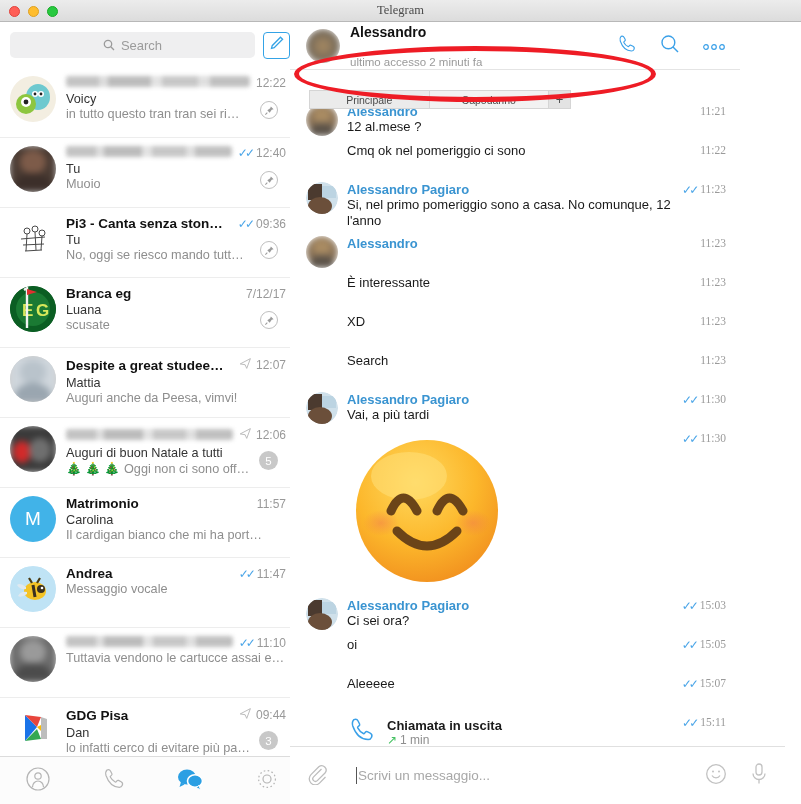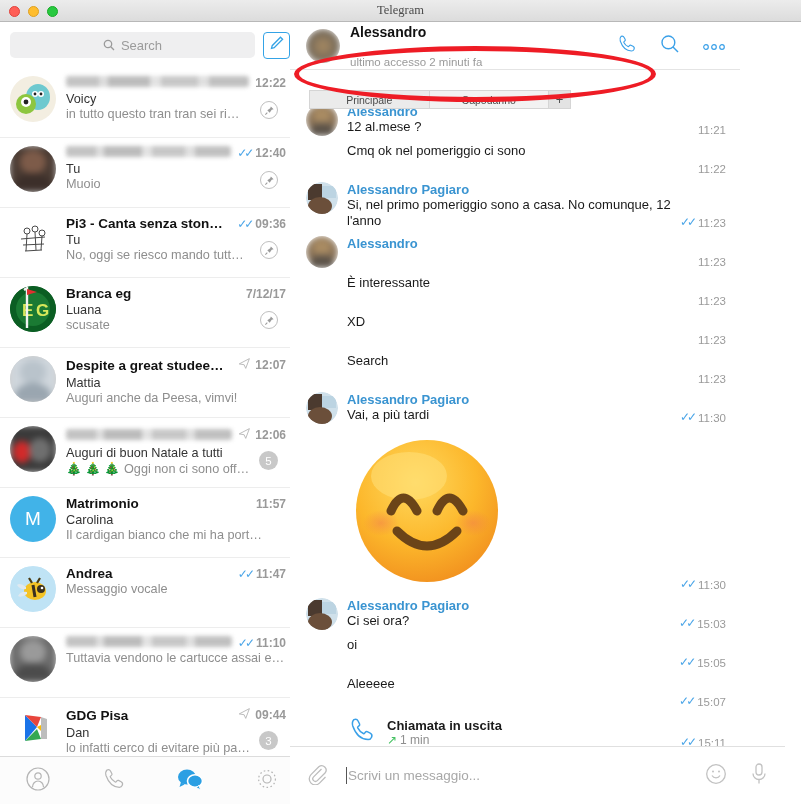--- a/index.html
+++ b/index.html
@@ -58,21 +58,21 @@
   .row1 { display: flex; align-items: baseline; gap: 6px; }
   .chat-title {
     font-size: 13.5px; font-weight: bold; color: #111;
     white-space: nowrap; overflow: hidden; text-overflow: ellipsis; flex: 1;
   }
   .blur-bar {
     height: 11px; border-radius: 3px; flex: 1;
     background: linear-gradient(90deg,#b9b9b9 0 18%,#d7d7d7 18% 23%,#b0b0b0 23% 46%,#dedede 46% 52%,#bdbdbd 52% 72%,#dadada 72% 78%,#b5b5b5 78% 100%);
     filter: blur(2.2px); opacity: .85;
   }
-  .chat-time { font-size: 12px; color: #999; white-space: nowrap; font-weight: bold; }
+  .chat-time { font-size: 12px; color: #999; white-space: nowrap; }
   .chat-sender { font-size: 12.7px; color: #333; margin-top: 2px; }
   .chat-preview {
     font-size: 12.7px; color: #8e8e8e; margin-top: 1px;
     white-space: nowrap; overflow: hidden; text-overflow: ellipsis;
   }
   .meta { display: flex; align-items: center; gap: 4px; }
   .pin {
     position: absolute; right: 12px; bottom: 10px;
     width: 18px; height: 18px; border-radius: 50%; border: 1px solid #bfbfbf;
     display: flex; align-items: center; justify-content: center;
@@ -117,32 +117,32 @@
   .messages {
     position: absolute; top: 48px; left: 0; right: 0; bottom: 58px;
     overflow: hidden; padding-top: 34px;
   }
   .msg { display: flex; padding: 0 14px 0 16px; gap: 9px; margin-bottom: 7px; position: relative; }
   .msg-avatar { width: 32px; height: 32px; border-radius: 50%; flex:0 0 32px; overflow: hidden; }
   .msg-avatar.spacer { background: transparent; }
   .msg-body { flex: 1; min-width: 0; }
   .msg-name { font-size: 13px; font-weight: bold; color: #3a94d1; }
   .msg-text { font-size: 13px; color: #1a1a1a; line-height: 16px; }
-  .msg-meta { font-size: 11.5px; color: #9a9a9a; white-space: nowrap; display:flex; align-items:flex-end; gap:4px; padding-top:1px; }
+  .msg-meta { font-size: 11.5px; color: #9a9a9a; white-space: nowrap; display:flex; align-items:flex-start; gap:4px; padding-top:1px;font-family:Liberation Serif, serif; }
   .sticker { width: 160px; height: 160px; }
 
   .call-row { display:flex; align-items:center; gap: 10px; }
   .call-title { font-size: 13px; font-weight: bold; color:#1a1a1a; }
   .call-sub { font-size: 12px; color:#8e8e8e; display:flex; align-items:center; gap:3px; }
   .arrow-out { color:#46c263; font-size: 12px; }
 
   .composer {
     position: absolute; left: 0; bottom: 0; width: 495px; height: 58px;
     border-top: 1px solid #e0e0e0; display: flex; align-items: center;
-    padding: 16px 16px; gap: 18px; background: #fff;
+    padding: 16px 16px; gap: 28px; background: #fff;
   }
   .composer-input { flex: 1; font-size: 13.5px; color: #a8a8a8; position: relative; padding-left: 2px; }
   .caret { position:absolute; left:0; top:-1px; width:1px; height:17px; background:#555; }
   .composer-actions { display:flex; align-items:center; gap: 22px; }
 
   
   .annotation {
     position: absolute; left: 294px; top: 46px; width: 362px; height: 56px;
     border: 5px solid #ee1c25; border-radius: 50%; z-index: 20; pointer-events: none;
   }

